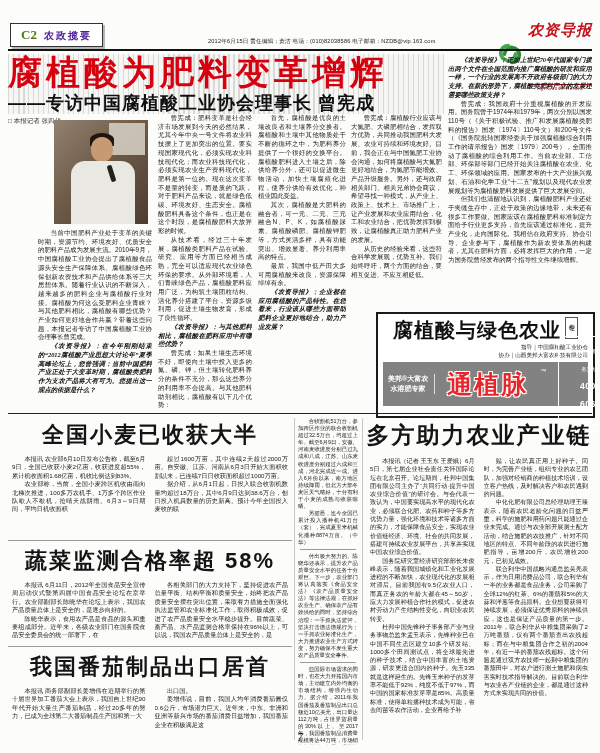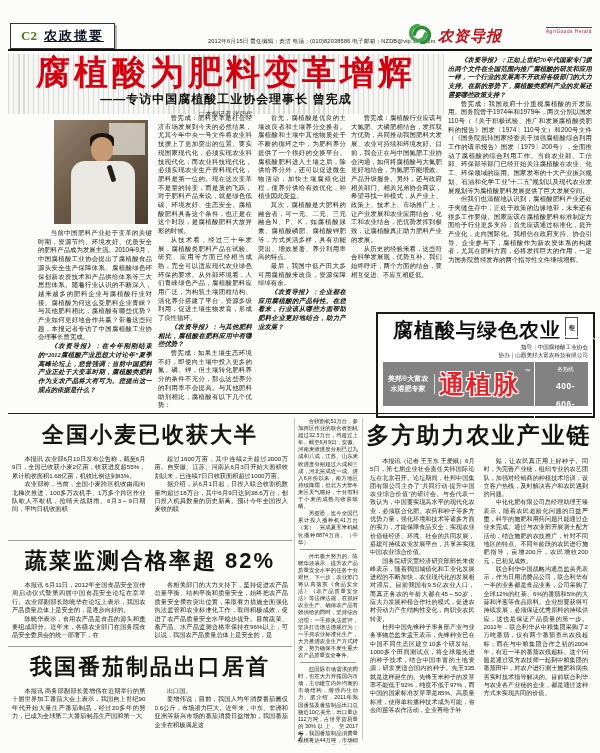--- a/index.html
+++ b/index.html
@@ -3,32 +3,32 @@
 <meta charset="utf-8">
 <style>
   *{margin:0;padding:0;box-sizing:border-box;}
   html,body{background:#eceae6;}
   .page{position:relative;width:600px;height:753px;background:#fcfcfa;margin:0 auto;
         font-family:"Liberation Sans",sans-serif;color:#1c1c1c;overflow:hidden;}
   
   .secbox{position:absolute;left:10px;top:23px;border:1px solid #333;box-shadow:2px 2px 0 rgba(0,0,0,.28);
           padding:3px 10px;display:flex;gap:7px;align-items:baseline;background:#fff;}
   .sec-tag{color:#4d7c0f;font-weight:bold;font-size:13px;font-family:"Liberation Serif",serif;}
-  .sec-name{font-size:13px;font-weight:bold;letter-spacing:2px;color:#0f172a;text-decoration:underline;}
+  .sec-name{font-size:10px;font-weight:bold;letter-spacing:2px;color:#4c1d95;}
   .dateline{position:absolute;left:208px;top:38px;width:250px;font-size:5.6px;color:#222;letter-spacing:.2px;}
   .masthead{position:absolute;right:8px;top:21px;display:flex;align-items:center;gap:4px;}
-  .mtxt{display:flex;flex-direction:row;gap:44px;}
+  .mtxt{display:flex;flex-direction:column;gap:44px;}
   .mtitle{color:#c1121c;font-weight:bold;font-size:15px;font-family:"Liberation Serif",serif;font-style:italic;letter-spacing:1px;}
   .msub{color:#c1121c;font-size:4.6px;border-top:1px solid #c1121c;text-align:center;letter-spacing:.6px;padding-top:1px;}
   .rule-top{position:absolute;left:8px;right:8px;top:49px;height:2px;background:#111;}
   
-  .banner{position:absolute;left:8px;top:54px;width:436px;height:60px;text-align:center;
+  .banner{position:absolute;left:8px;top:54px;width:436px;height:60px;
           background:#f6f6f4;background-image:repeating-linear-gradient(90deg,#d9d9d7 0 1.5px,rgba(0,0,0,0) 1.5px 5px);}
   .banner h1{font-size:34px;line-height:37px;font-weight:900;color:#d6000f;letter-spacing:4px;white-space:nowrap;}
-  .banner .sub{font-size:12px;font-weight:bold;letter-spacing:1px;color:#111;}
+  .banner .sub{font-size:18px;font-weight:bold;letter-spacing:1px;color:#111;}
   .banner .by{font-size:6.5px;color:#333;margin-top:2px;}
   
   .col{position:absolute;overflow:hidden;}
   .col p{font-size:6.4px;line-height:8.7px;text-align:justify;text-indent:2em;color:#202020;}
   .col p.q{font-family:"Liberation Serif",serif;font-style:italic;font-weight:bold;color:#141414;}
   #col1{left:38px;top:118px;width:114px;height:292px;}
   #col2{left:158px;top:114px;width:94px;height:296px;}
   #col3{left:258px;top:114px;width:88px;height:296px;}
   #col4{left:351px;top:114px;width:91px;height:196px;}
   #col5{left:448px;top:56px;width:144px;height:253px;}
@@ -39,21 +39,21 @@
   .photo .hair{position:absolute;left:36px;top:13px;width:24px;height:13px;border-radius:50% 50% 0 0;background:#1c1510;}
   .photo .head{position:absolute;left:37px;top:17px;width:22px;height:25px;border-radius:48%;background:#c89a74;}
   .photo .body{position:absolute;left:17px;top:41px;width:64px;height:63px;border-radius:14px 14px 0 0;background:#eae8e3;}
   .photo .mic{position:absolute;left:55px;top:45px;width:5px;height:17px;background:#23201d;transform:rotate(-18deg);border-radius:2px;}
   
   .adbox{position:absolute;left:376px;top:312px;width:219px;height:106px;border:2px solid #1a1a1a;background:#fff;padding:3px 5px;}
   .ad-title-row{display:flex;align-items:flex-start;justify-content:center;gap:4px;}
   .ad-title{font-size:20px;font-weight:900;letter-spacing:1px;color:#111;white-space:nowrap;}
   .ad-tag{writing-mode:vertical-rl;font-size:6.5px;border:1px solid #555;padding:1px;color:#333;height:22px;}
   .ad-line{font-size:5.6px;text-align:right;color:#222;line-height:7.5px;}
-  .ad-band{margin-top:3px;height:44px;background:#828282;display:flex;align-items:center;padding:0 5px;gap:4px;}
+  .ad-band{margin-top:3px;height:44px;background:#828282;display:flex;align-items:center;padding:0 5px;gap:12px;}
   .ad-brandl{color:#fff;font-size:7px;font-weight:bold;text-align:center;border-right:1px solid #ddd;padding-right:6px;line-height:10px;white-space:nowrap;}
   .ad-brand{color:#e8252a;font-size:25px;font-weight:900;letter-spacing:2px;white-space:nowrap;
             text-shadow:1px 1px 0 #fff,-1px -1px 0 #fff,1px -1px 0 #fff,-1px 1px 0 #fff,0 0 2px #fff;}
   .ad-tm{color:#fff;font-size:6px;align-self:flex-start;margin-top:6px;}
   .ad-hot{margin-left:auto;border:1.5px solid #fff;border-radius:8px;padding:2px 20px;text-align:center;color:#fff;}
   .ad-hot .l1{font-size:5.4px;}
   .ad-hot .l2{font-size:8.5px;font-weight:bold;letter-spacing:.5px;}
   
   .sep{position:absolute;left:8px;right:8px;top:413px;height:1px;background:#222;}
   .vrule{position:absolute;width:1px;background:#c7c7c5;top:418px;height:322px;}
@@ -180,21 +180,21 @@
         <p>农业部称，当前，全国小麦跨区机收由南向北梯次推进，100多万农机手、1万多个跨区作业队歇人不歇机，抢晴天战阴雨。6月3～9日期间，平均日机收面积</p>
       </div>
       <div class="c">
         <p>超过1600万亩，其中连续2天超过2000万亩。自安徽、江苏、河南从6月3日开始大面积收割以来，已连续7日日收获面积超过1000万亩。</p>
         <p>据介绍，从6月1日起，日投入联合收割机数量均超过18万台，其中6月9日达到38.6万台，创日投入机具数量的历史新高。预计今年全国投入麦收的联</p>
       </div>
     </div>
   </div>
 
   <div class="bsec" id="veg">
-    <h2>蔬菜监测合格率超 82%</h2>
+    <h2>蔬菜监测合格率超 58%</h2>
     <div class="bcols">
       <div class="c">
         <p>本报讯 6月11日，2012年全国食品安全宣传周启动仪式暨第四届中国食品安全论坛在京举行。农业部副部长陈晓华在论坛上表示，我国农产品质量总体上是安全的，是逐步向好的。</p>
         <p>陈晓华表示，食用农产品是食品的源头和重要组成部分。近年来，各级农业部门在国务院食品安全委员会的统一部署下，在</p>
       </div>
       <div class="c">
         <p>各相关部门的大力支持下，坚持促进农产品总量平衡、结构平衡和质量安全，始终把农产品质量安全摆在突出位置，采取有力措施全面强化执法监管和农业标准化工作，取得积极成效，促进了农产品质量安全水平稳步提升。目前蔬菜、畜产品、水产品监测合格率保持在96%以上，可以说，我国农产品质量总体上是安全的，是</p>
       </div>
     </div>
   </div>

